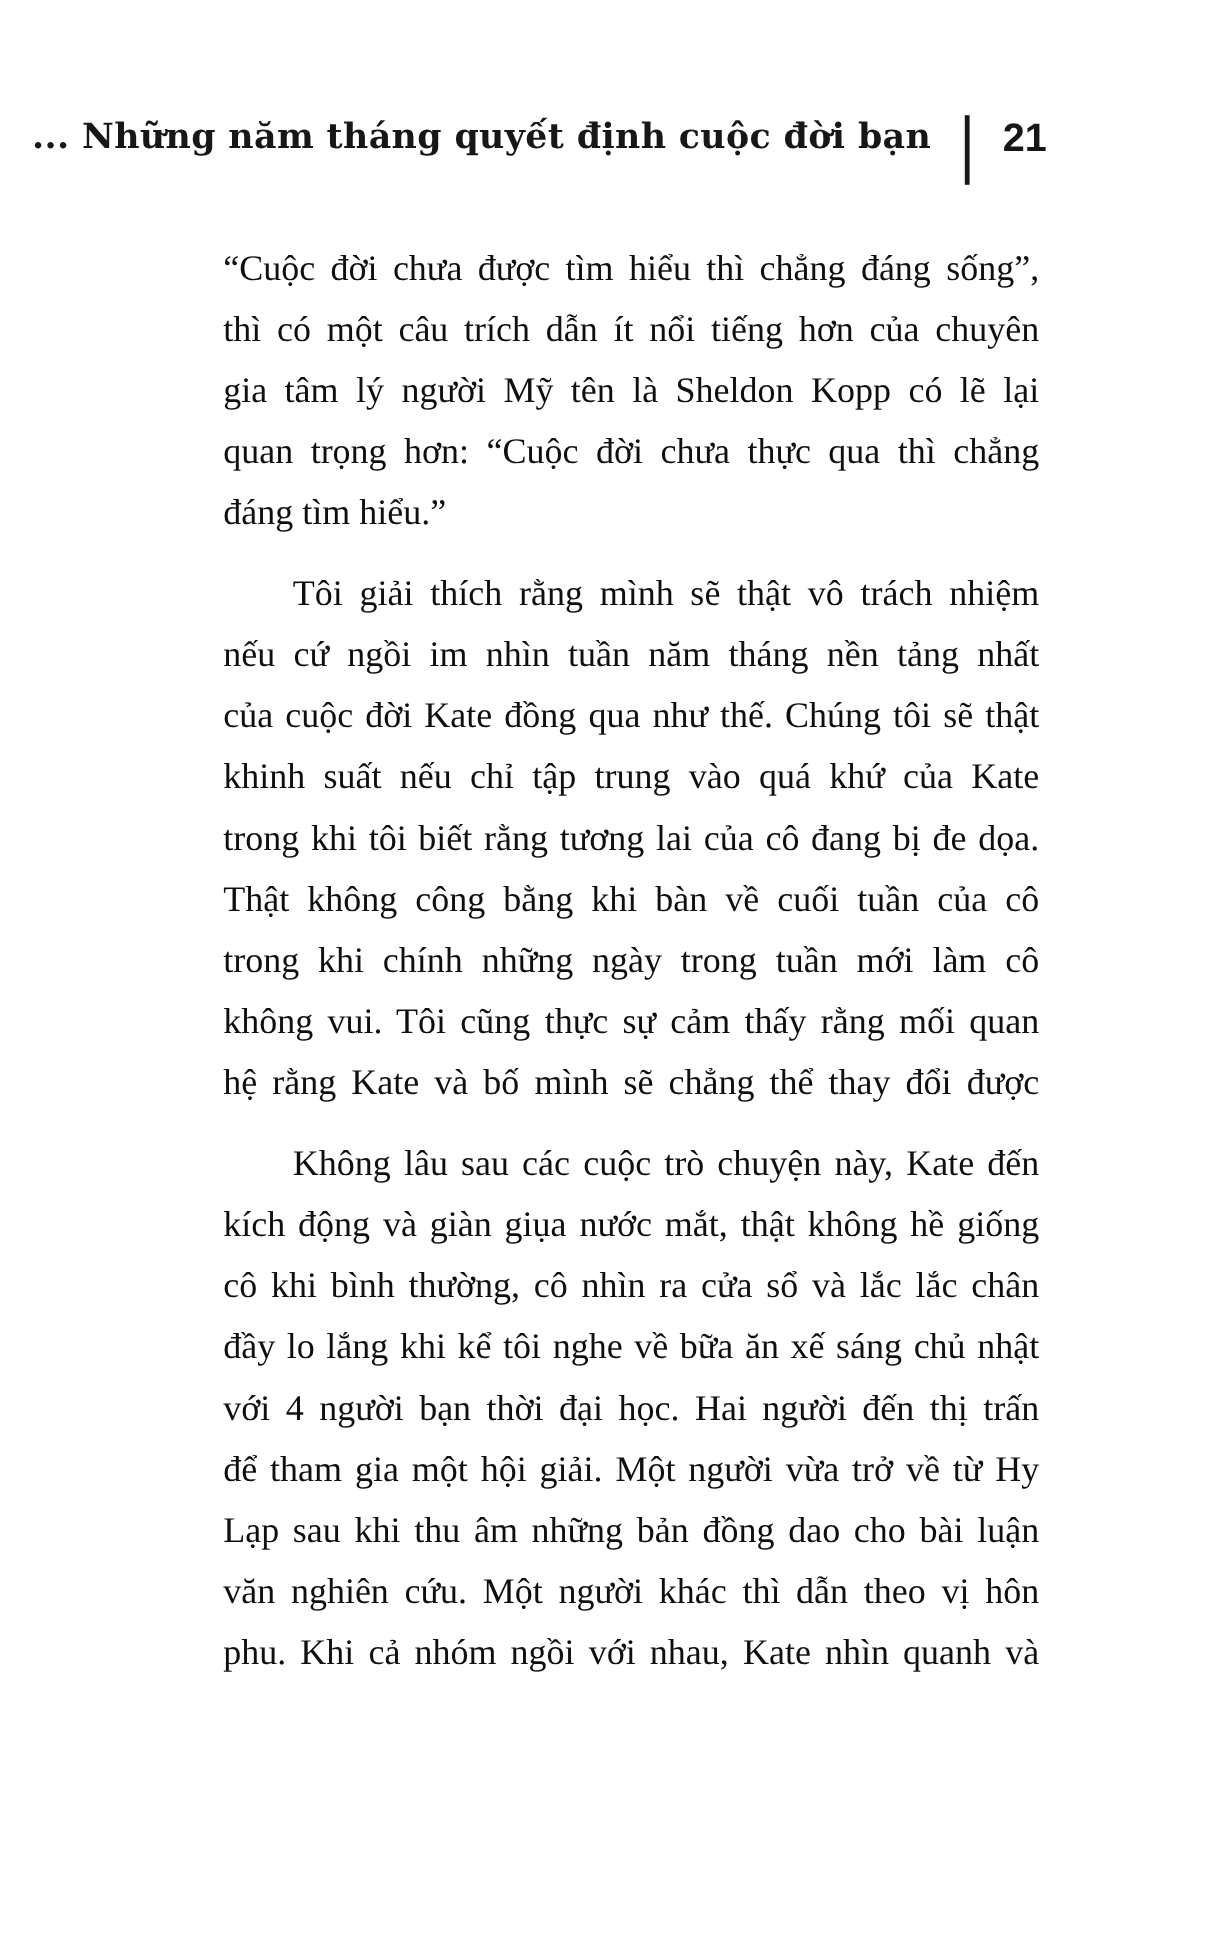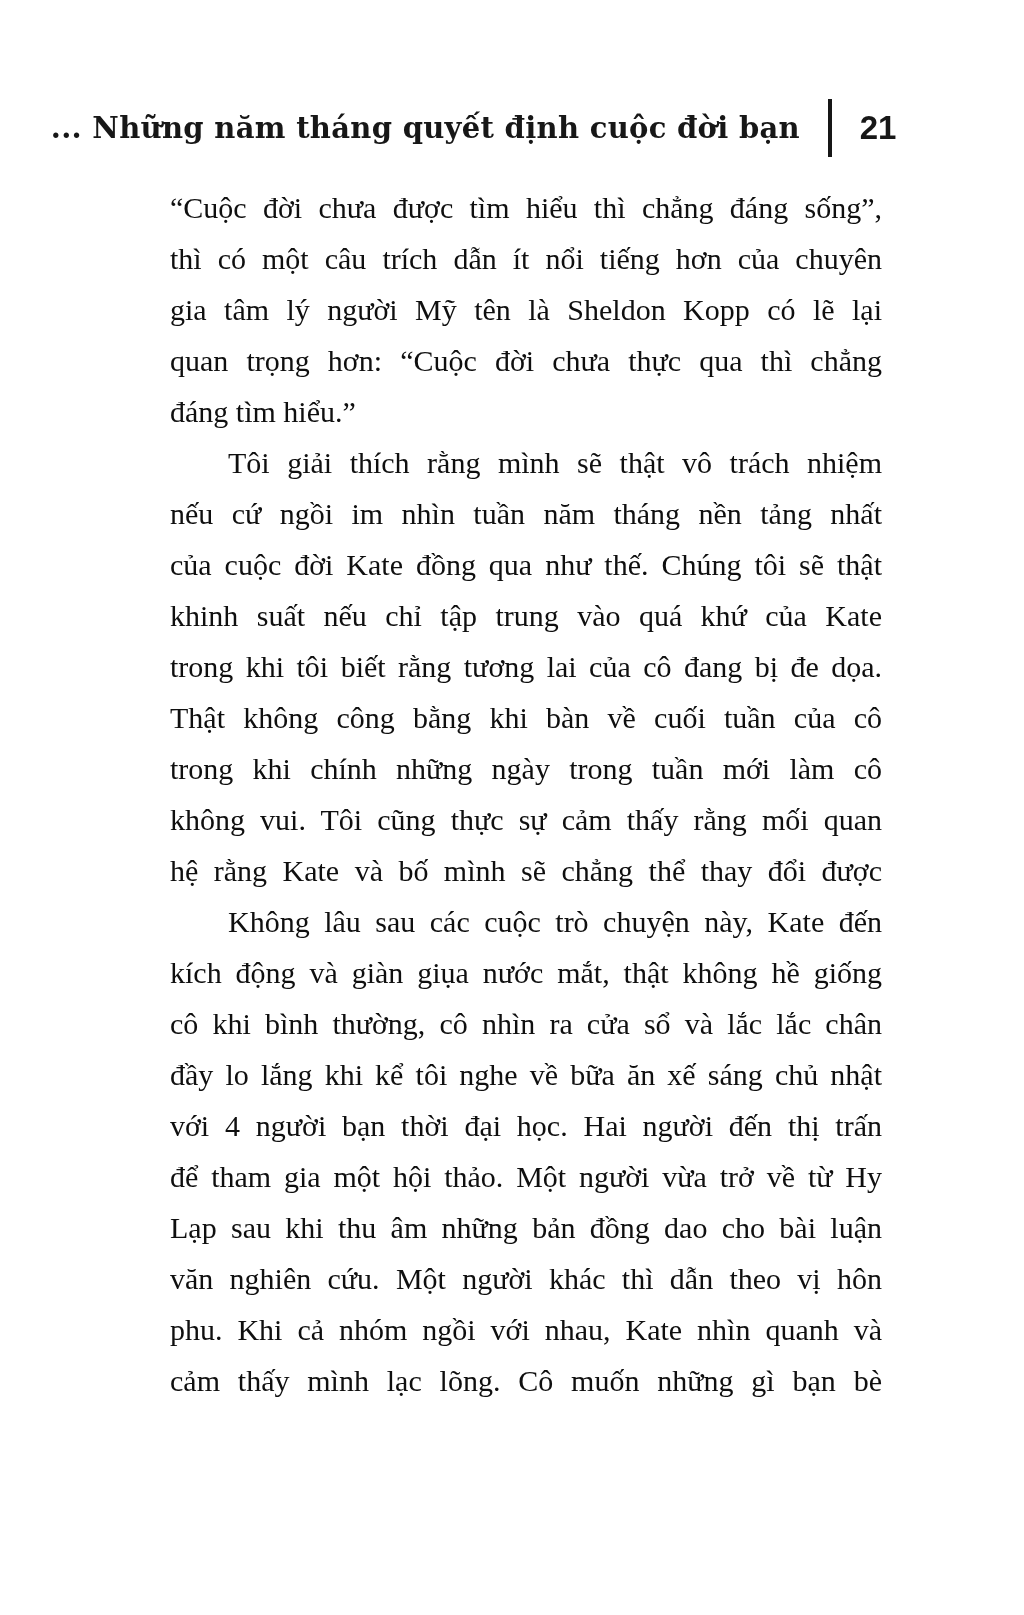--- a/index.html
+++ b/index.html
@@ -14,25 +14,24 @@
     background: #ffffff;
     color: #141414;
     font-family: "Liberation Serif", "DejaVu Serif", serif;
     overflow: hidden;
   }
   
   .header {
     position: absolute;
     top: 96px;
     left: 0;
-    right: 126px;
+    right: 150px;
     height: 64px;
     display: flex;
     justify-content: flex-end;
-    align-items: center;
   }
   .header-title {
     font-family: "DejaVu Serif", "Liberation Serif", serif;
     font-size: 29px;
     font-weight: 600;
     letter-spacing: 0.3px;
     color: #171717;
     white-space: nowrap;
   }
   .header-divider {
@@ -53,21 +52,21 @@
   
   .text-block {
     position: absolute;
     left: 170px;
     top: 182px;
     width: 712px;
     font-size: 30px;
     line-height: 51px;
     color: #0f0f0f;
   }
-  .para { margin: 0; }
+  .para { margin: 16px; }
   .line {
     text-align: justify;
     text-align-last: justify;
     white-space: normal;
   }
   .line.last {
     text-align-last: left;
   }
   .line.indent {
     text-indent: 58px;
@@ -105,21 +104,20 @@
       <div class="line">không vui. Tôi cũng thực sự cảm thấy rằng mối quan</div>
       <div class="line">hệ rằng Kate và bố mình sẽ chẳng thể thay đổi được</div>
     </div>
 
     <div class="para">
       <div class="line indent">Không lâu sau các cuộc trò chuyện này, Kate đến</div>
       <div class="line">kích động và giàn giụa nước mắt, thật không hề giống</div>
       <div class="line">cô khi bình thường, cô nhìn ra cửa sổ và lắc lắc chân</div>
       <div class="line">đầy lo lắng khi kể tôi nghe về bữa ăn xế sáng chủ nhật</div>
       <div class="line">với 4 người bạn thời đại học. Hai người đến thị trấn</div>
-      <div class="line">để tham gia một hội thảo. Một người vừa trở về từ Hy</div>
+      <div class="line">để tham gia một hội giải. Một người vừa trở về từ Hy</div>
       <div class="line">Lạp sau khi thu âm những bản đồng dao cho bài luận</div>
       <div class="line">văn nghiên cứu. Một người khác thì dẫn theo vị hôn</div>
       <div class="line">phu. Khi cả nhóm ngồi với nhau, Kate nhìn quanh và</div>
-      <div class="line">cảm thấy mình lạc lõng. Cô muốn những gì bạn bè</div>
     </div>
 
   </div>
 </div>
 
 </body></html>

